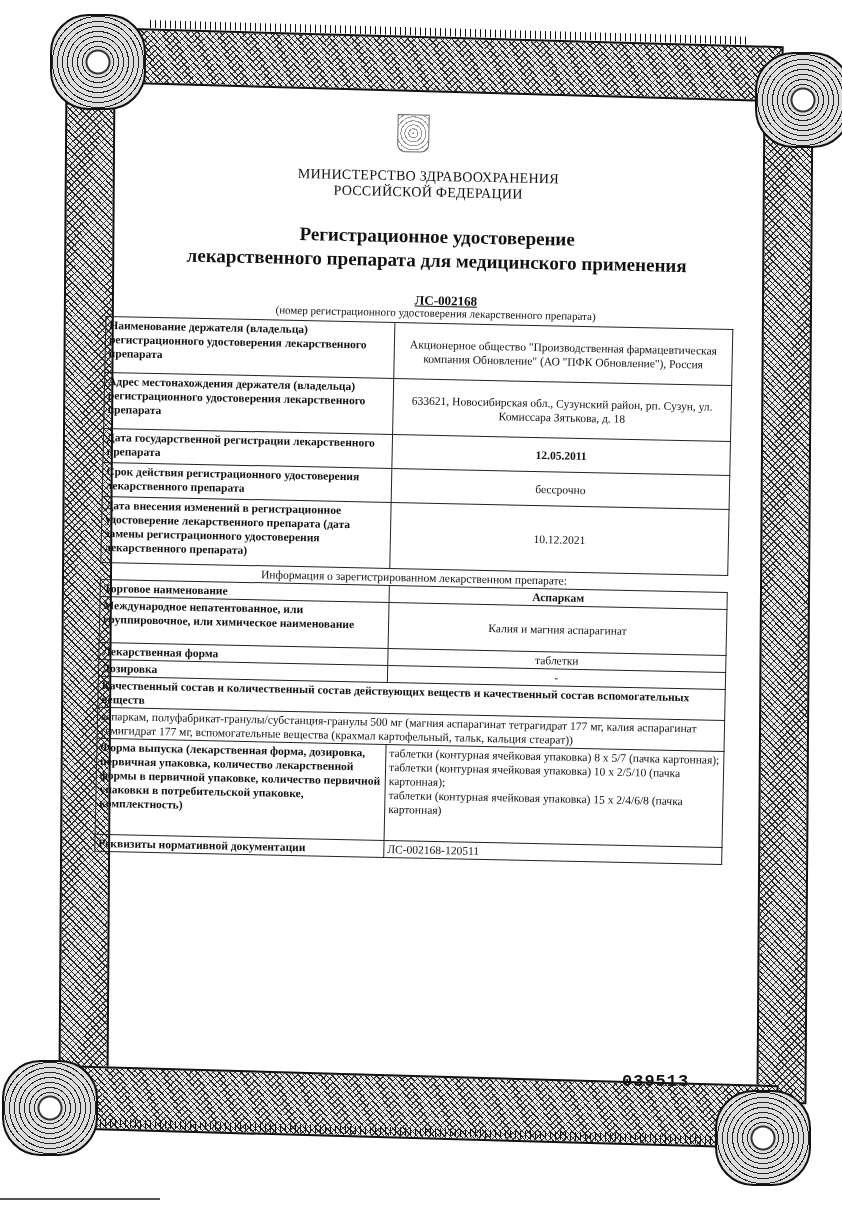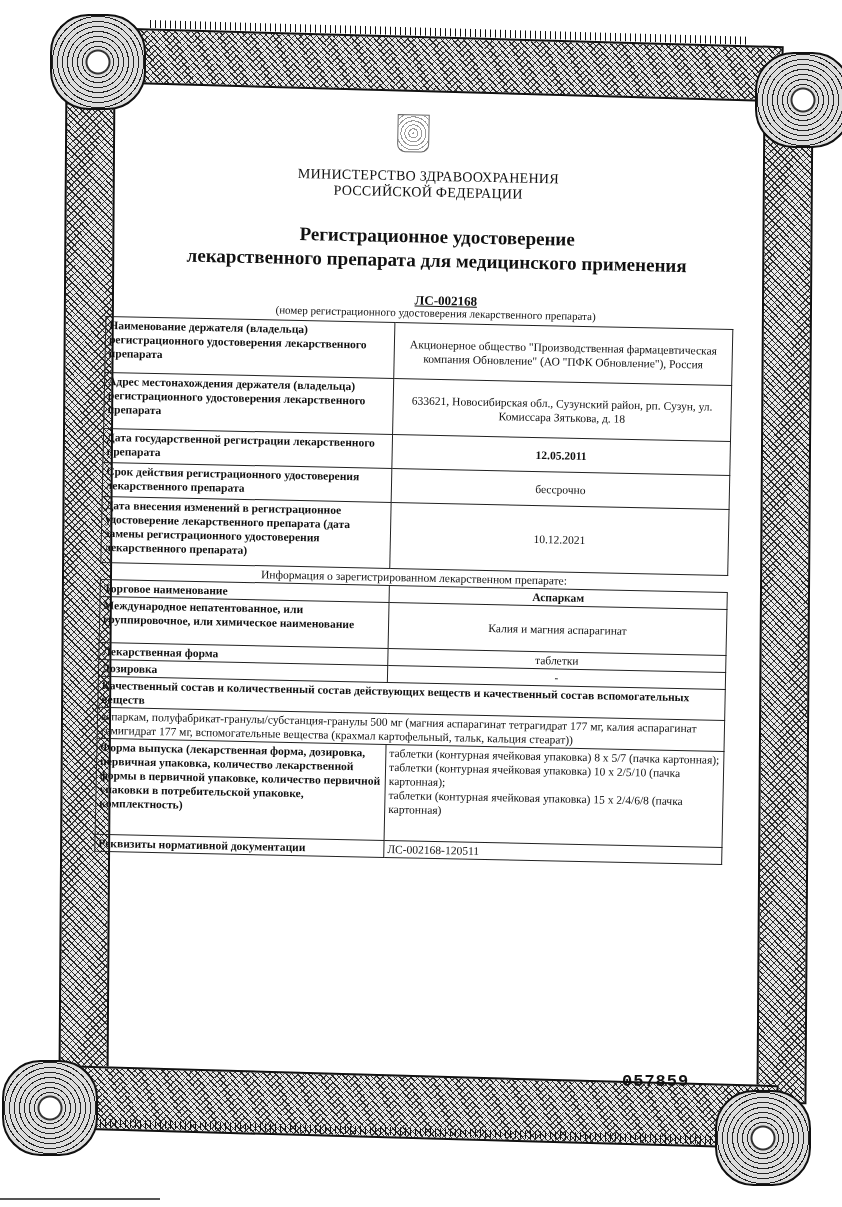--- a/index.html
+++ b/index.html
@@ -136,14 +136,14 @@
       </td>
     </tr>
     <tr>
       <td class="lbl">Реквизиты нормативной документации</td>
       <td class="left-val">ЛС-002168-120511</td>
     </tr>
   </tbody>
     </table>
 </div>
 
-<div class="serial">057859</div>
+<div class="serial">039513</div>
 <div class="scanline"></div>
 
 </body></html>

